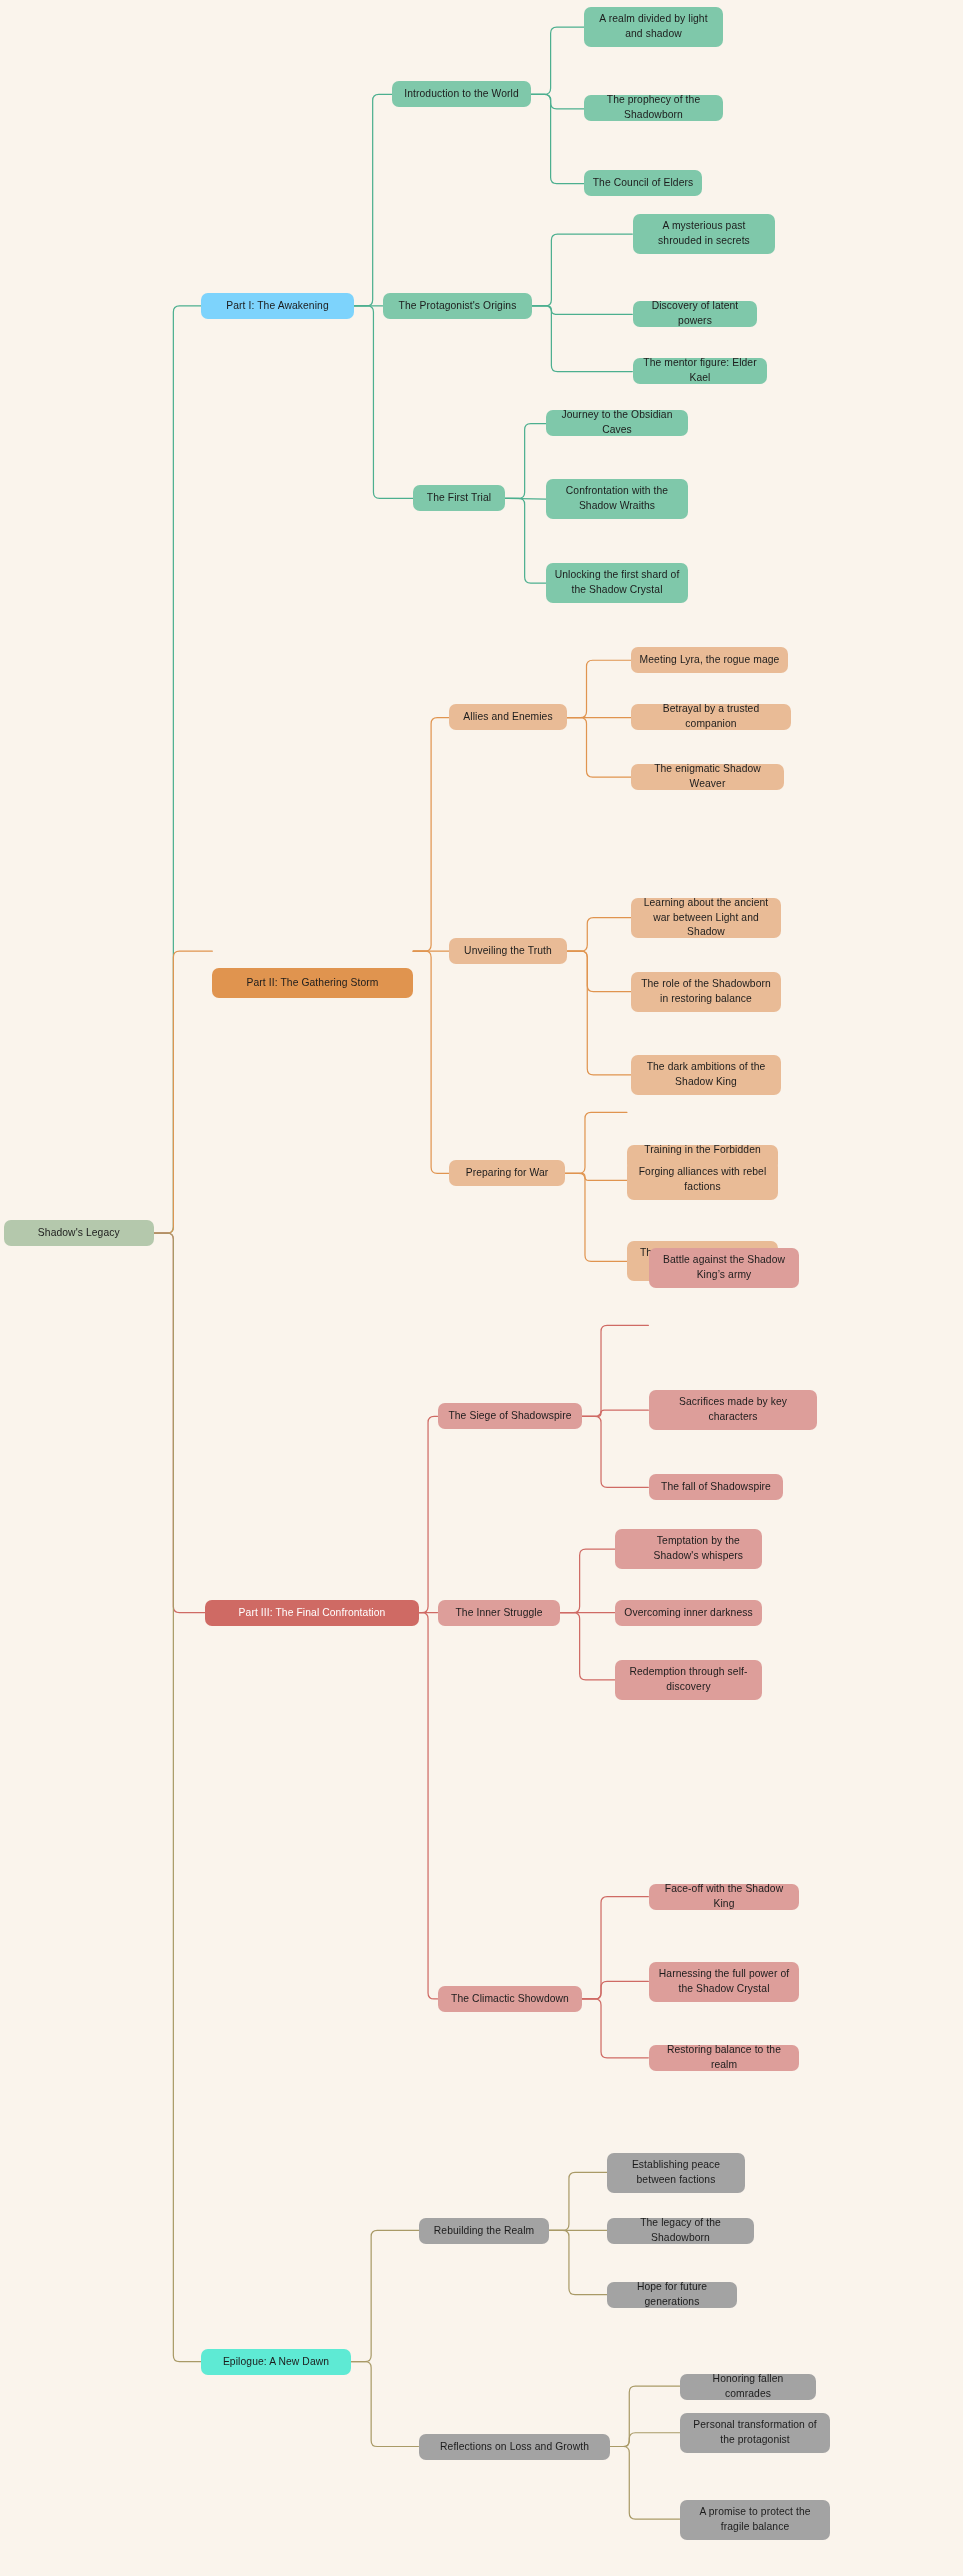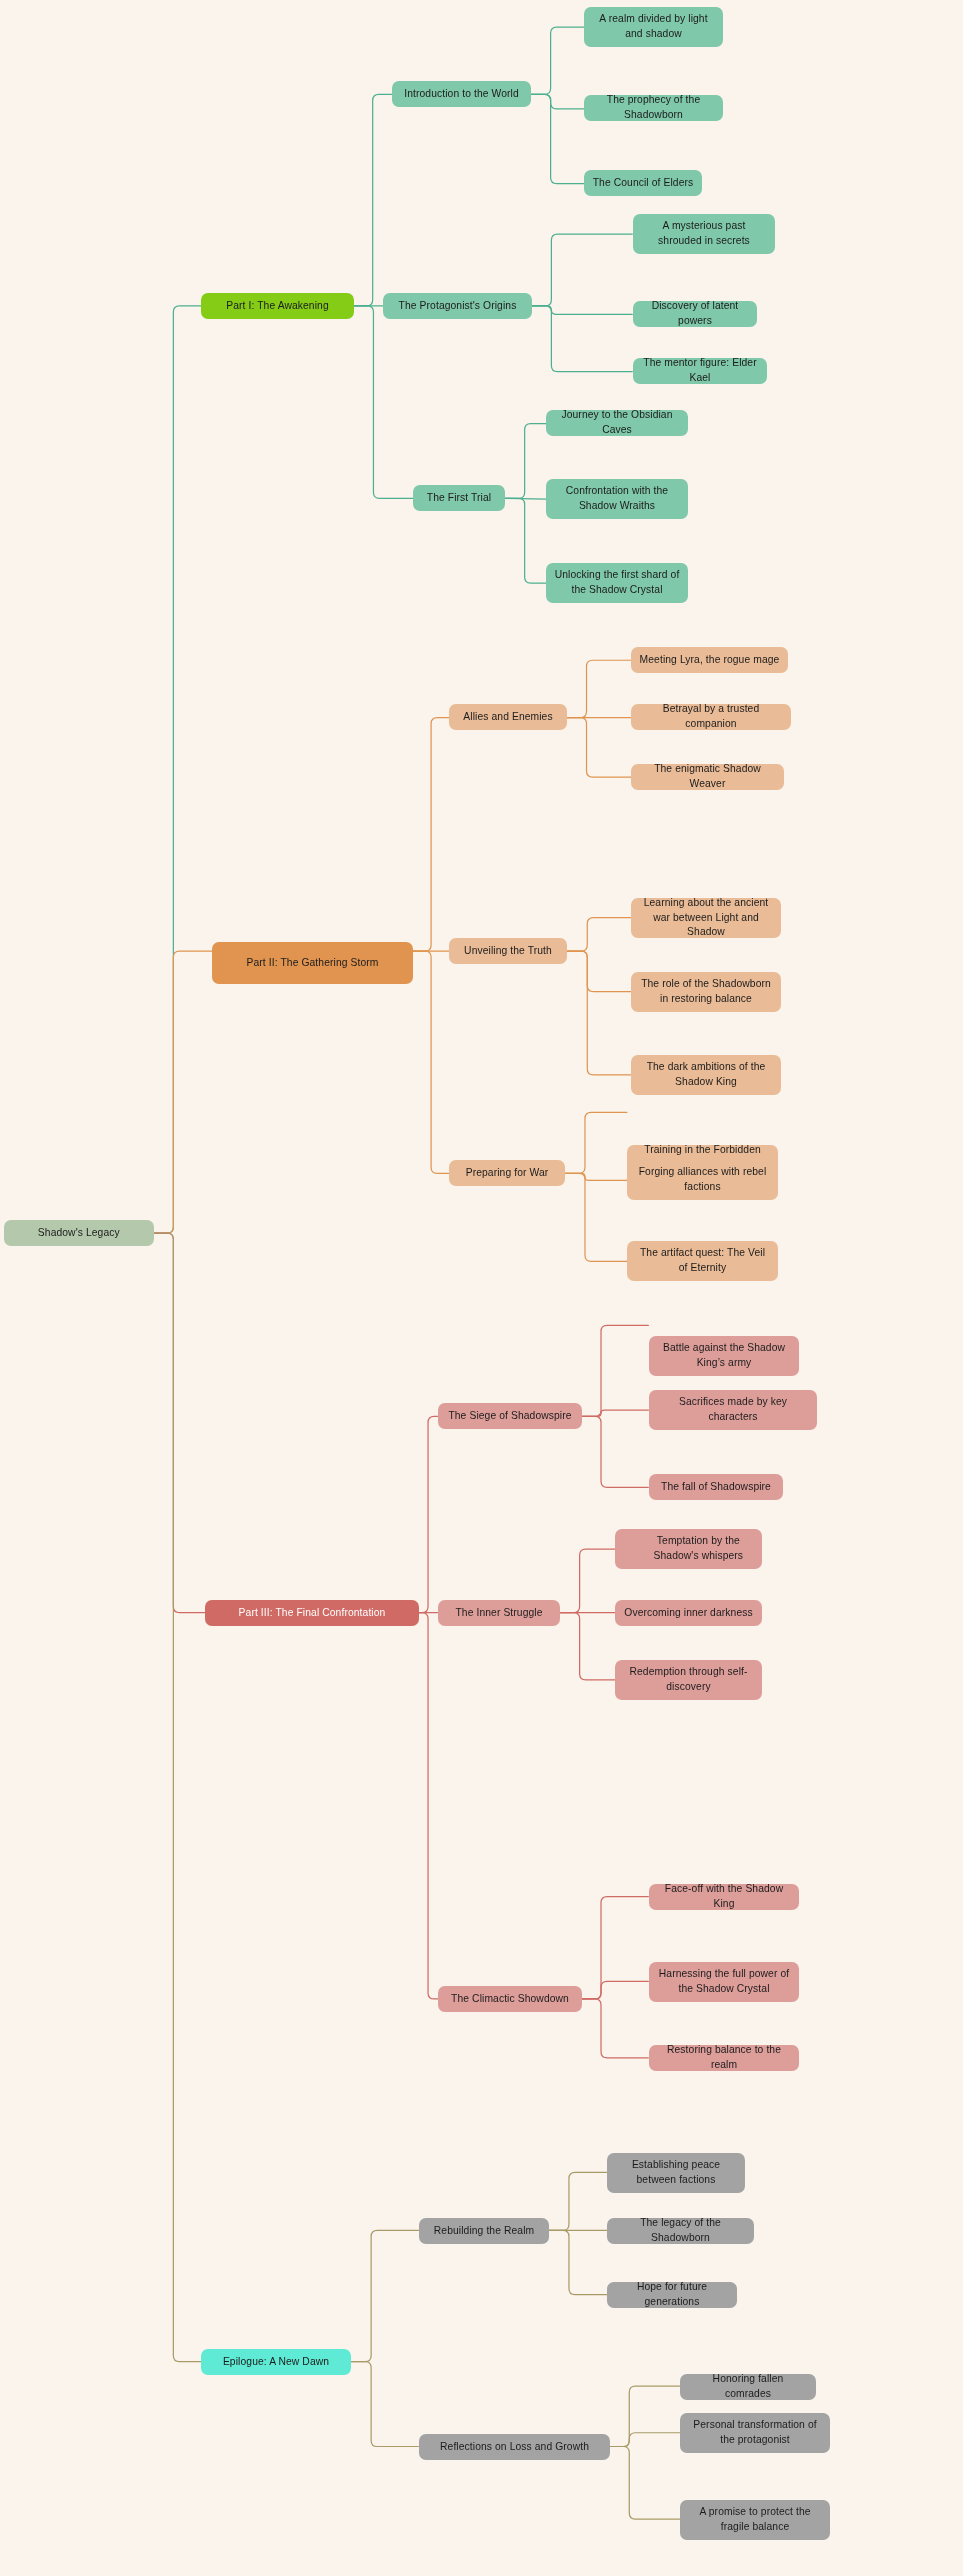--- a/index.html
+++ b/index.html
@@ -19,21 +19,21 @@
     text-align:center;
     border-radius:6.9px;
     font-size:10.3px;
     line-height:1.45;
     color:#1c1c1c;
     padding:4.6px 8.4px;
     letter-spacing:0.1px;
   }
   .node.root{background:#b4c8ac;font-size:10.3px;border-radius:6.9px;}
   .node.l1{font-size:10.3px;}
-  .node.l1-green{background:#84cc16;}
+  .node.l1-green{background:#7dd3fc;}
   .node.l1-orange{background:#e0944f;}
   .node.l1-red{background:#cf6a64;color:#ffffff;}
   .node.l1-olive{background:#5eead4;}
   .node.l2-green,.node.l3-green{background:#7fc8aa;}
   .node.l2-orange,.node.l3-orange{background:#e9bb96;}
   .node.l2-red,.node.l3-red{background:#dd9e9a;}
   .node.l2-olive,.node.l3-olive{background:#a3a3a3;}
 </style>
 </head>
 <body>
@@ -102,41 +102,41 @@
   <div class="node l2-green" style="left:383px;top:293px;width:149px;height:26px;">The Protagonist's Origins</div>
   <div class="node l3-green" style="left:633px;top:214px;width:142px;height:40px;">A mysterious past shrouded in secrets</div>
   <div class="node l3-green" style="left:633px;top:301px;width:124px;height:26px;">Discovery of latent powers</div>
   <div class="node l3-green" style="left:633px;top:358px;width:134px;height:26px;">The mentor figure: Elder Kael</div>
 
   <div class="node l2-green" style="left:413px;top:485px;width:92px;height:26px;">The First Trial</div>
   <div class="node l3-green" style="left:546px;top:410px;width:142px;height:26px;">Journey to the Obsidian Caves</div>
   <div class="node l3-green" style="left:546px;top:479px;width:142px;height:40px;">Confrontation with the Shadow Wraiths</div>
   <div class="node l3-green" style="left:546px;top:563px;width:142px;height:40px;">Unlocking the first shard of the Shadow Crystal</div>
 
-  <div class="node l1 l1-orange" style="left:212px;top:942px;width:201px;height:42px;">Part II: The Gathering Storm</div>
+  <div class="node l1 l1-orange" style="left:212px;top:968px;width:201px;height:30px;">Part II: The Gathering Storm</div>
 
   <div class="node l2-orange" style="left:449px;top:704px;width:118px;height:26px;">Allies and Enemies</div>
   <div class="node l3-orange" style="left:631px;top:647px;width:157px;height:26px;">Meeting Lyra, the rogue mage</div>
   <div class="node l3-orange" style="left:631px;top:704px;width:160px;height:26px;">Betrayal by a trusted companion</div>
   <div class="node l3-orange" style="left:631px;top:764px;width:153px;height:26px;">The enigmatic Shadow Weaver</div>
 
   <div class="node l2-orange" style="left:449px;top:938px;width:118px;height:26px;">Unveiling the Truth</div>
   <div class="node l3-orange" style="left:631px;top:898px;width:150px;height:40px;">Learning about the ancient war between Light and Shadow</div>
   <div class="node l3-orange" style="left:631px;top:972px;width:150px;height:40px;">The role of the Shadowborn in restoring balance</div>
   <div class="node l3-orange" style="left:631px;top:1055px;width:150px;height:40px;">The dark ambitions of the Shadow King</div>
 
   <div class="node l2-orange" style="left:449px;top:1160px;width:116px;height:26px;">Preparing for War</div>
   <div class="node l3-orange" style="left:627px;top:1099px;width:151px;height:26px;margin-top:46px;">Training in the Forbidden Arts</div>
   <div class="node l3-orange" style="left:627px;top:1160px;width:151px;height:40px;">Forging alliances with rebel factions</div>
   <div class="node l3-orange" style="left:627px;top:1241px;width:151px;height:40px;">The artifact quest: The Veil of Eternity</div>
 
   <div class="node l1 l1-red" style="left:205px;top:1600px;width:214px;height:26px;">Part III: The Final Confrontation</div>
 
   <div class="node l2-red" style="left:438px;top:1403px;width:144px;height:26px;">The Siege of Shadowspire</div>
-  <div class="node l3-red" style="left:649px;top:1336px;width:150px;height:40px;">Battle against the Shadow King’s army</div>
+  <div class="node l3-red" style="left:649px;top:1248px;width:150px;height:40px;">Battle against the Shadow King’s army</div>
   <div class="node l3-red" style="left:649px;top:1390px;width:168px;height:40px;">Sacrifices made by key characters</div>
   <div class="node l3-red" style="left:649px;top:1474px;width:134px;height:26px;">The fall of Shadowspire</div>
 
   <div class="node l2-red" style="left:438px;top:1600px;width:122px;height:26px;">The Inner Struggle</div>
   <div class="node l3-red" style="left:615px;top:1529px;width:147px;height:40px;padding-left:28px;">Temptation by the Shadow's whispers</div>
   <div class="node l3-red" style="left:615px;top:1600px;width:147px;height:26px;">Overcoming inner darkness</div>
   <div class="node l3-red" style="left:615px;top:1660px;width:147px;height:40px;">Redemption through self-discovery</div>
 
   <div class="node l2-red" style="left:438px;top:1986px;width:144px;height:26px;">The Climactic Showdown</div>
   <div class="node l3-red" style="left:649px;top:1884px;width:150px;height:26px;">Face-off with the Shadow King</div>

